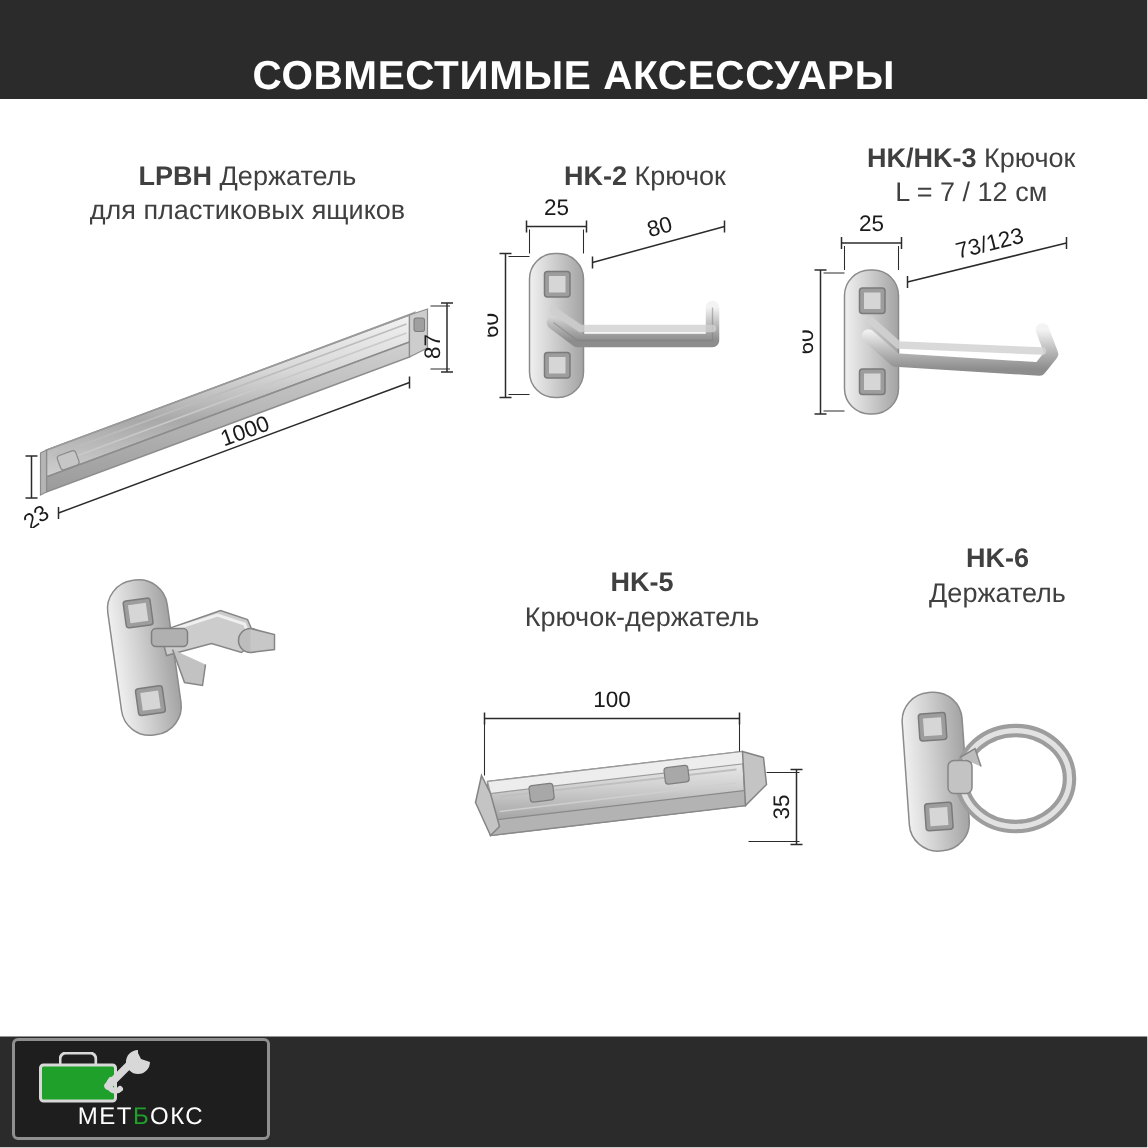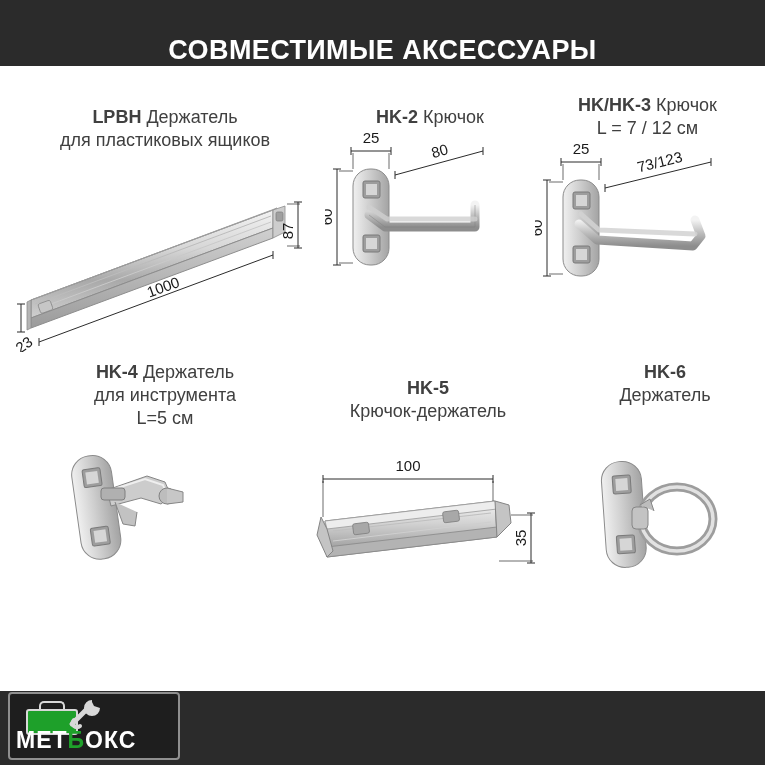--- a/index.html
+++ b/index.html
@@ -109,24 +109,24 @@
     position: absolute;
     left: 56px; top: 2px;
     width: 40px; height: 34px;
     color: #d8d8d8;
   }
   .logo-text {
     position: absolute;
     left: 6px;
     bottom: 4px;
     width: 156px;
-    text-align: left;
+    text-align: center;
     color: #ffffff;
-    font-size: 23px;
-    font-weight: bold;
+    font-size: 16px;
+    font-weight: normal;
     letter-spacing: 1px;
   }
   .logo-text .accent { color: #1ea02a; }
 
   svg { display: block; }
   .dim-text {
     font-family: "Liberation Sans", sans-serif;
     font-size: 15px;
     fill: #1a1a1a;
   }
@@ -309,26 +309,20 @@
             <line x1="8" y1="136" x2="16" y2="136" stroke="#2b2b2b" stroke-width="1"></line>
             <line x1="14" y1="42" x2="28" y2="42" stroke="#2b2b2b" stroke-width="0.7"></line>
             <line x1="14" y1="134" x2="28" y2="134" stroke="#2b2b2b" stroke-width="0.7"></line>
             <text class="dim-text" x="7" y="88" transform="rotate(-90 7 88)" text-anchor="middle">60</text>
           </g>
         </svg>
       </div>
     </div>
 
     <div class="cell" style="left:15px; top:295px; width:300px;">
-      <div class="cell-title">
-        <span class="code">HK-4</span>
-        <span>Держатель</span><br>
-        <span>для инструмента</span><br>
-        <span>L=5 см</span>
-      </div>
       <div class="cell-art">
         <svg width="300" height="160" viewBox="0 0 300 160">
 
           <g transform="rotate(-8 120 80)">
             <rect x="62" y="20" width="40" height="104" rx="19" fill="url(#plateGrad)" stroke="#8b8b8b" stroke-width="1"></rect>
             <rect x="73" y="33" width="18" height="18" rx="2" fill="#9d9d9d" stroke="#7a7a7a" stroke-width="1"></rect>
             <rect x="76" y="36" width="12" height="12" fill="#d6d6d6"></rect>
             <rect x="73" y="92" width="18" height="18" rx="2" fill="#9d9d9d" stroke="#7a7a7a" stroke-width="1"></rect>
             <rect x="76" y="95" width="12" height="12" fill="#d6d6d6"></rect>
           </g>

